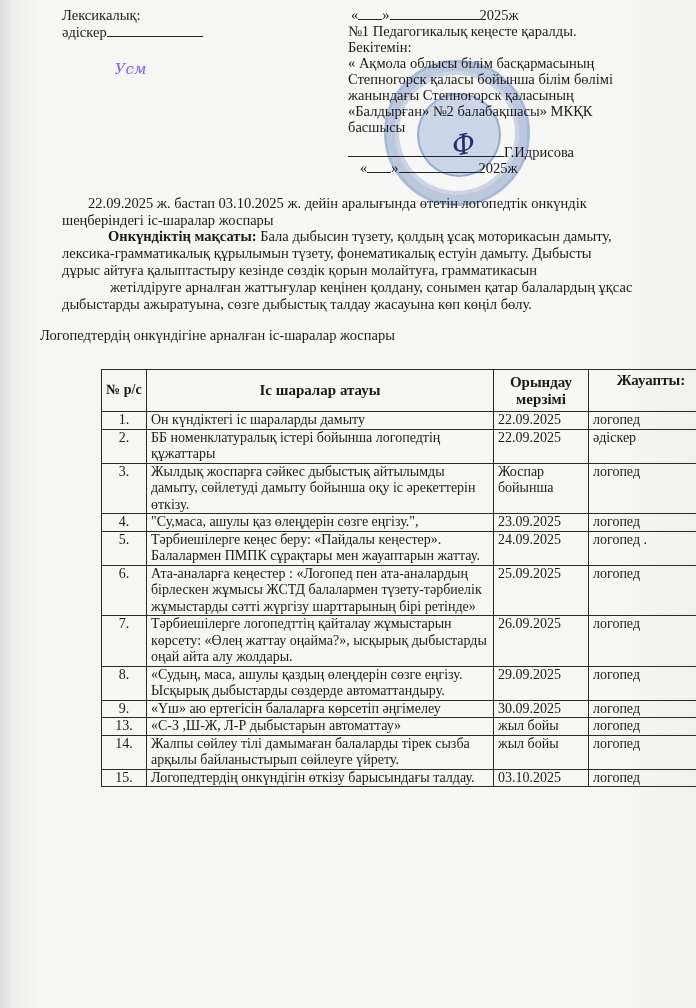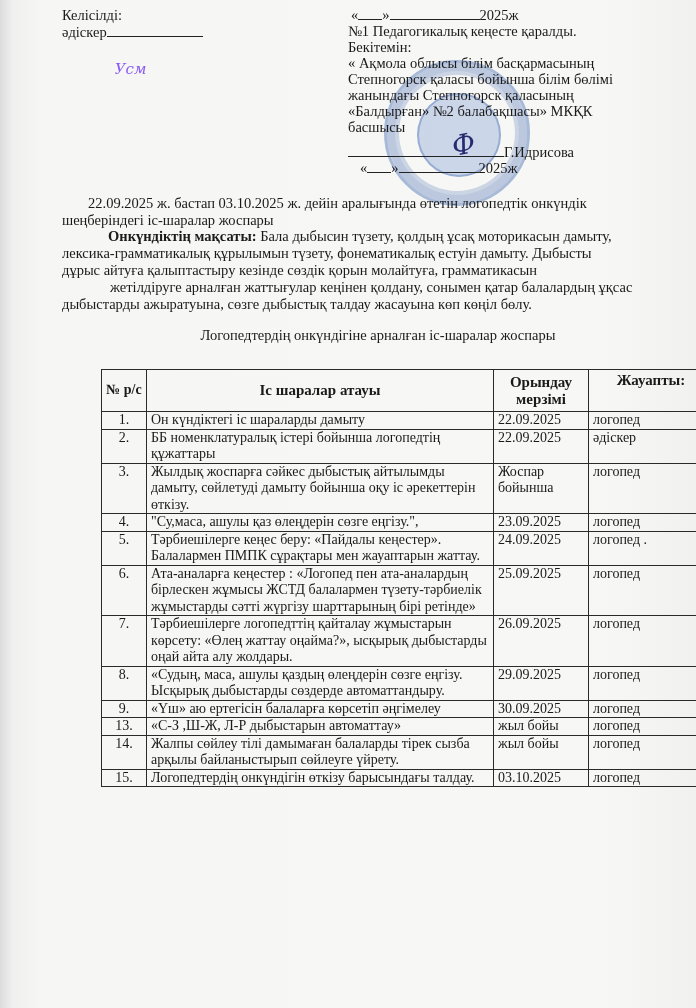--- a/index.html
+++ b/index.html
@@ -35,21 +35,21 @@
   table.plan td, table.plan th { border: 1px solid #2a2a2a; vertical-align: top; padding: 0 4px; }
   table.plan th { font-weight: bold; text-align: center; vertical-align: middle; font-size: 15px; }
   table.plan th.resp { vertical-align: top; padding-top: 2px; }
   td.num { text-align: center; width: 36px; padding: 0 2px; }
   td.date { width: 86px; }
   td.resp { width: 116px; padding-left: 6px; }
 </style>
 </head>
 <body>
 
-<div class="abs line" style="left:62px; top:7px;">Келісілді:</div>
+<div class="abs line" style="left:62px; top:7px;">Лексикалық:</div>
 <div class="abs line" style="left:62px; top:23px;">
   <span>әдіскер</span><span class="sig-underline"><span class="signature">Усм</span></span>
 </div>
 
 <div class="stamp">
     <div class="stamp-inner"></div>
   </div>
 
 <div class="abs line" style="left:351px; top:7px;">
   <span>«</span><span class="blank" style="width:24px;"></span><span>»</span><span class="blank" style="width:90px;"></span><span>2025ж</span>
@@ -72,21 +72,21 @@
 <div class="abs para" style="left:88px; top:195px; width:580px; white-space:nowrap;">22.09.2025  ж.  бастап  03.10.2025  ж.  дейін  аралығында  өтетін   логопедтік  онкүндік</div>
 <div class="abs para" style="left:62px; top:212px; white-space:nowrap;">шеңберіндегі іс-шаралар жоспары</div>
 <div class="abs para" style="left:108px; top:228px; white-space:nowrap;">
   <b>Онкүндіктің мақсаты:</b><span> Бала дыбысин түзету, қолдың  ұсақ  моторикасын дамыту,</span>
 </div>
 <div class="abs para" style="left:62px; top:245px; white-space:nowrap;">лексика-грамматикалық  құрылымын  түзету,  фонематикалық  естуін  дамыту.  Дыбысты</div>
 <div class="abs para" style="left:62px; top:262px; white-space:nowrap;">дұрыс    айтуға  қалыптастыру    кезінде  сөздік    қорын  молайтуға,  грамматикасын</div>
 <div class="abs para" style="left:62px; top:279px; white-space:nowrap;margin-left:48px;">жетілдіруге   арналған   жаттығулар кеңінен қолдану, сонымен  қатар балалардың  ұқсас</div>
 <div class="abs para" style="left:62px; top:296px; white-space:nowrap;">дыбыстарды  ажыратуына, сөзге дыбыстық талдау жасауына көп көңіл бөлу.</div>
 
-<div class="abs line" style="left:0; width:696px; text-align:center; top:327px; padding-left:60px; box-sizing:border-box;">Логопедтердің онкүндігіне арналған іс-шаралар жоспары</div>
+<div class="abs line" style="left:0; width:696px; text-align:left; top:327px; padding-left:40px; box-sizing:border-box;">Логопедтердің онкүндігіне арналған іс-шаралар жоспары</div>
 
 <table class="plan">
   <thead>
     <tr style="height:42px;">
       <th style="width:36px; font-size:14px;">№ р/с</th>
       <th>Іс  шаралар  атауы</th>
       <th style="width:86px;">Орындау мерзімі</th>
       <th class="resp" style="width:116px;">Жауапты:</th>
     </tr>
   </thead>

